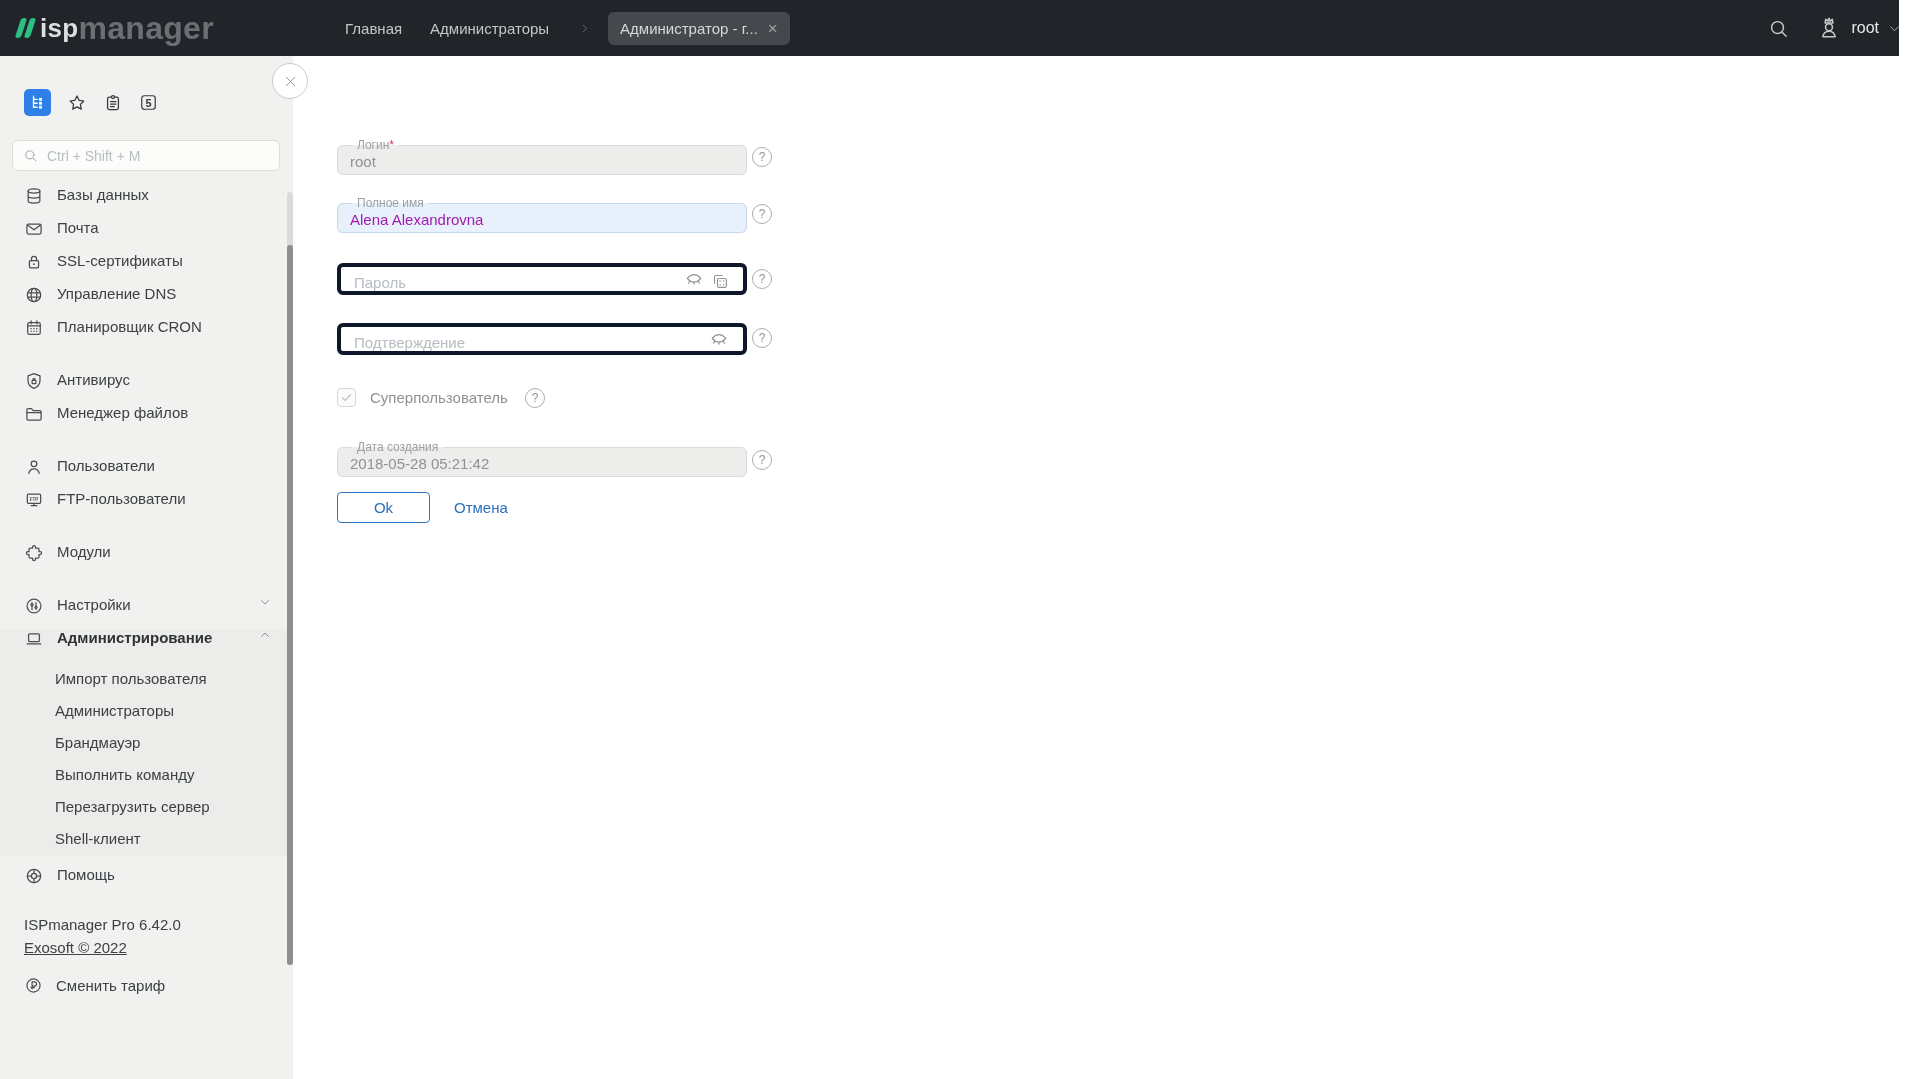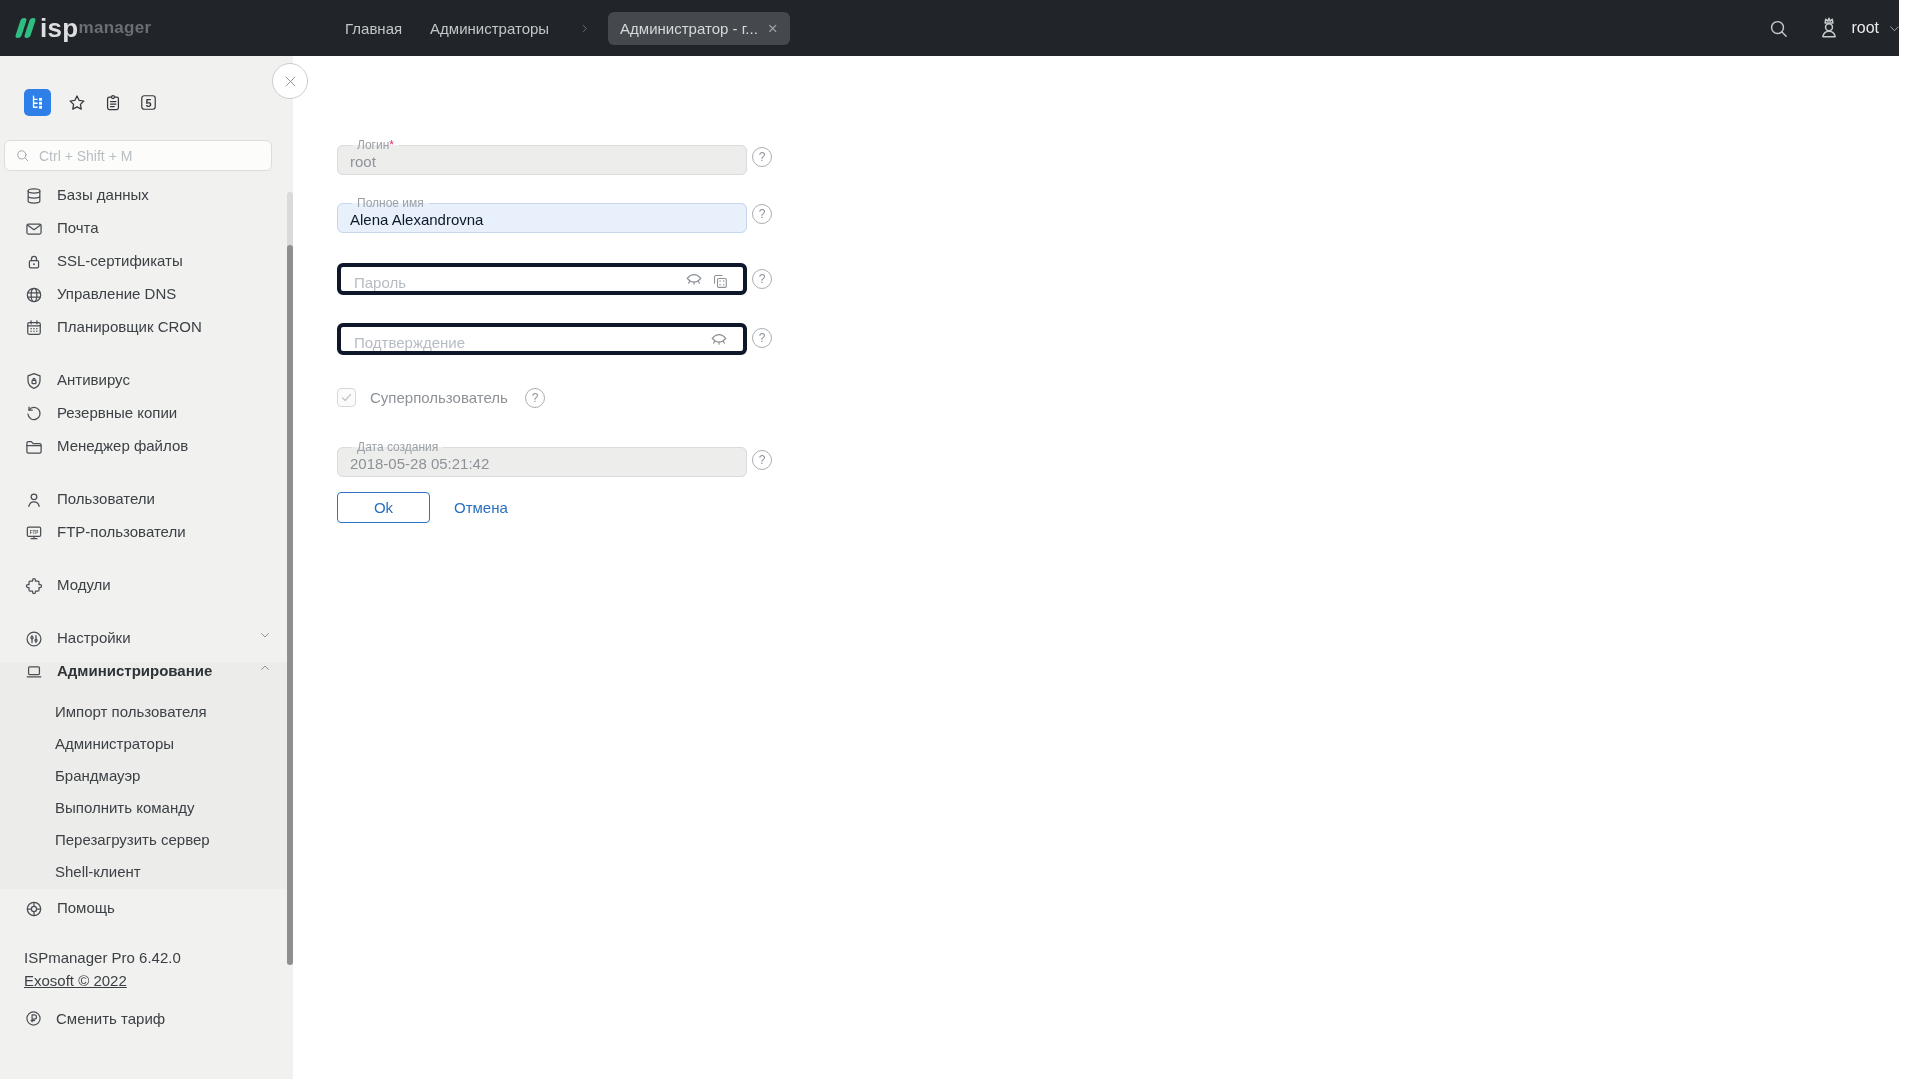--- a/index.html
+++ b/index.html
@@ -7,38 +7,38 @@
        font-family:"Liberation Sans",sans-serif;-webkit-font-smoothing:antialiased}
   svg{display:block}
   .ic{stroke:currentColor;fill:none;stroke-width:1.5;stroke-linecap:round;stroke-linejoin:round}
 
   
   .header{position:absolute;left:0;top:0;width:1919px;height:56px;background:#212529}
   .logo{position:absolute;left:18px;top:0;height:56px;display:flex;align-items:center}
   .logo .bars{display:flex;gap:3px;margin-right:7px}
   .logo .bar{width:6px;height:20px;border-radius:3px;background:#2fbe82;transform:skewX(-18deg)}
   .logo .t1{font-size:26px;font-weight:700;color:#dcdedf;letter-spacing:.3px}
-  .logo .t2{font-size:17px;font-weight:700;color:#6a6f74;letter-spacing:.3px}
+  .logo .t2{font-size:32px;font-weight:700;color:#6a6f74;letter-spacing:.3px}
   .crumbs{position:absolute;left:345px;top:0;height:56px;display:flex;align-items:center;font-size:15px;color:#c3c6c9}
   .crumb{cursor:pointer;white-space:nowrap}
   .crumb+.crumb{margin-left:28px}
   .crumb-chev{margin:0 18px 0 30px;color:#84898d}
   .tab{height:33px;background:#45484d;border-radius:6px;display:flex;align-items:center;padding:0 12px;color:#d6d8d9;white-space:nowrap;cursor:pointer}
   .tab .x{margin-left:10px;color:#9ea2a5;font-size:17px;line-height:1}
   .hright{position:absolute;right:18px;top:0;height:56px;display:flex;align-items:center;color:#c6c9cb}
   .hright .uname{font-size:16px;color:#e9eaeb;margin:0 9px 0 9px}
 
   
   .sidebar{position:absolute;left:0;top:56px;width:293px;height:1023px;background:#f1f1ef;overflow:hidden}
   .toolbar{position:absolute;left:24px;top:33px;display:flex;align-items:center;gap:16px;color:#3f4448}
   .tb-active{width:27px;height:27px;border-radius:5px;background:#2e80e8;display:flex;align-items:center;justify-content:center;color:#fff;cursor:pointer}
   .tb-btn{cursor:pointer;color:#34383c}
   .five{position:relative}
   .five .n{position:absolute;left:0;top:0;width:19px;height:19px;display:flex;align-items:center;justify-content:center;font-size:11px;font-weight:700}
-  .ssearch{position:absolute;left:4px;top:84px;width:268px;height:31px;box-sizing:border-box;background:#fcfcfb;border:1px solid #dcdcda;border-radius:6px;display:flex;align-items:center;padding:0 10px;gap:9px;color:#9aa0a5}
+  .ssearch{position:absolute;left:12px;top:84px;width:268px;height:31px;box-sizing:border-box;background:#fcfcfb;border:1px solid #dcdcda;border-radius:6px;display:flex;align-items:center;padding:0 10px;gap:9px;color:#9aa0a5}
   .ssearch .ph{font-size:14px;color:#b9bec3}
   .menu{position:absolute;left:0;top:130px;right:0}
   .grp{margin-top:20px}
   .grp:first-child{margin-top:0}
   .mi{height:33px;display:flex;align-items:flex-start;padding-left:24px;gap:13px;font-size:15px;color:#3c4145;position:relative;cursor:pointer}
   .mi .micon{color:#4a4f54;flex:0 0 auto}
   .mi .chev{position:absolute;right:22px;color:#70757a}
   .mi.bold{font-weight:700;color:#2e3337}
   .admin-section{background:#ececea;padding-bottom:2px}
   .sub{height:32px;display:flex;align-items:center;padding-left:55px;font-size:15px;color:#3c4145;cursor:pointer}
@@ -56,21 +56,21 @@
   .close-btn{position:absolute;left:-21px;top:7px;width:36px;height:36px;border-radius:50%;border:1.5px solid #c9cccf;background:#fff;display:flex;align-items:center;justify-content:center;color:#8d9297;cursor:pointer;box-sizing:border-box}
   .title-row{position:absolute;left:44px;top:36px;display:flex;align-items:center;gap:12px;color:#31475b}
   .title-row h1{margin:0;font-size:27px;font-weight:600;color:#31475b}
   .form{position:absolute;left:44px;top:0;width:480px}
   .frow{position:absolute;left:0;width:480px}
   .fs{width:410px;box-sizing:border-box;margin:0;border:1px solid #d9dbdd;border-radius:6px;background:#ededec;padding:0 12px;height:37px;overflow:hidden}
   .fs legend{font-size:12px;line-height:14px;color:#9aa0a6;padding:0 5px;margin-left:2px}
   .fs .req{color:#d6336c}
   .fs input{width:100%;border:none;outline:none;background:transparent;font-family:inherit;font-size:15px;height:18px;padding:0;margin:0;color:#8d9297}
   .fs.focus{background:#e7f0fb;border-color:#c6d7ec}
-  .fs.focus input{color:#0f172a}
+  .fs.focus input{color:#a21caf}
   .irow{width:410px;height:32px;box-sizing:border-box;border:4px solid #0f172a;border-radius:6px;display:flex;align-items:flex-end;padding:0 13px;gap:5px;background:#fff}
   .irow input{flex:1;border:none;outline:none;font-family:inherit;font-size:15px;color:#3c4145;background:transparent;padding:0;min-width:0}
   .irow input::placeholder{color:#b6bcc2}
   .irow .ficon{color:#8d9297;cursor:pointer;flex:0 0 auto}
   .help{position:absolute;left:415px;width:20px;height:20px;box-sizing:border-box;border:1px solid #a9aeb3;border-radius:50%;color:#8d9297;font-size:12px;display:flex;align-items:center;justify-content:center;cursor:pointer}
   .r-login{top:82px}.r-login .help{top:9px}
   .r-full{top:140px}.r-full .help{top:8px}
   .r-pass{top:207px}.r-pass .help{top:6px}
   .r-conf{top:267px}.r-conf .help{top:5px}
   .r-check{top:332px}.r-check .help{left:188px;top:0}
@@ -223,27 +223,20 @@
         <div class="mi">
           <svg class="ic micon" width="20" height="20" viewBox="0 0 24 24">
               <path d="M12 3.2l7.2 2.6v5.6c0 4.6-3.1 7.8-7.2 9.4-4.1-1.6-7.2-4.8-7.2-9.4V5.8z"></path>
               <rect x="9.7" y="11.2" width="4.6" height="3.8" rx=".7"></rect>
               <path d="M10.8 11.2v-1.1a1.2 1.2 0 0 1 2.4 0v1.1"></path>
             </svg>
           <span>Антивирус</span>
         </div>
         <div class="mi">
           <svg class="ic micon" width="20" height="20" viewBox="0 0 24 24">
-              <path d="M6 7.2A7.3 7.3 0 1 1 4.7 12"></path>
-              <path d="M6 3.6v3.8h3.8"></path>
-            </svg>
-          <span>Резервные копии</span>
-        </div>
-        <div class="mi">
-          <svg class="ic micon" width="20" height="20" viewBox="0 0 24 24">
               <path d="M3.5 17.8V7.2c0-.9.7-1.6 1.6-1.6h3.8l2.1 2.4h7.9c.9 0 1.6.7 1.6 1.6v8.2c0 .9-.7 1.6-1.6 1.6H5.1c-.9 0-1.6-.7-1.6-1.6z"></path>
               <path d="M3.5 10.4h17"></path>
             </svg>
           <span>Менеджер файлов</span>
         </div>
       </div>
 
       <div class="grp">
         <div class="mi">
           <svg class="ic micon" width="20" height="20" viewBox="0 0 24 24">

